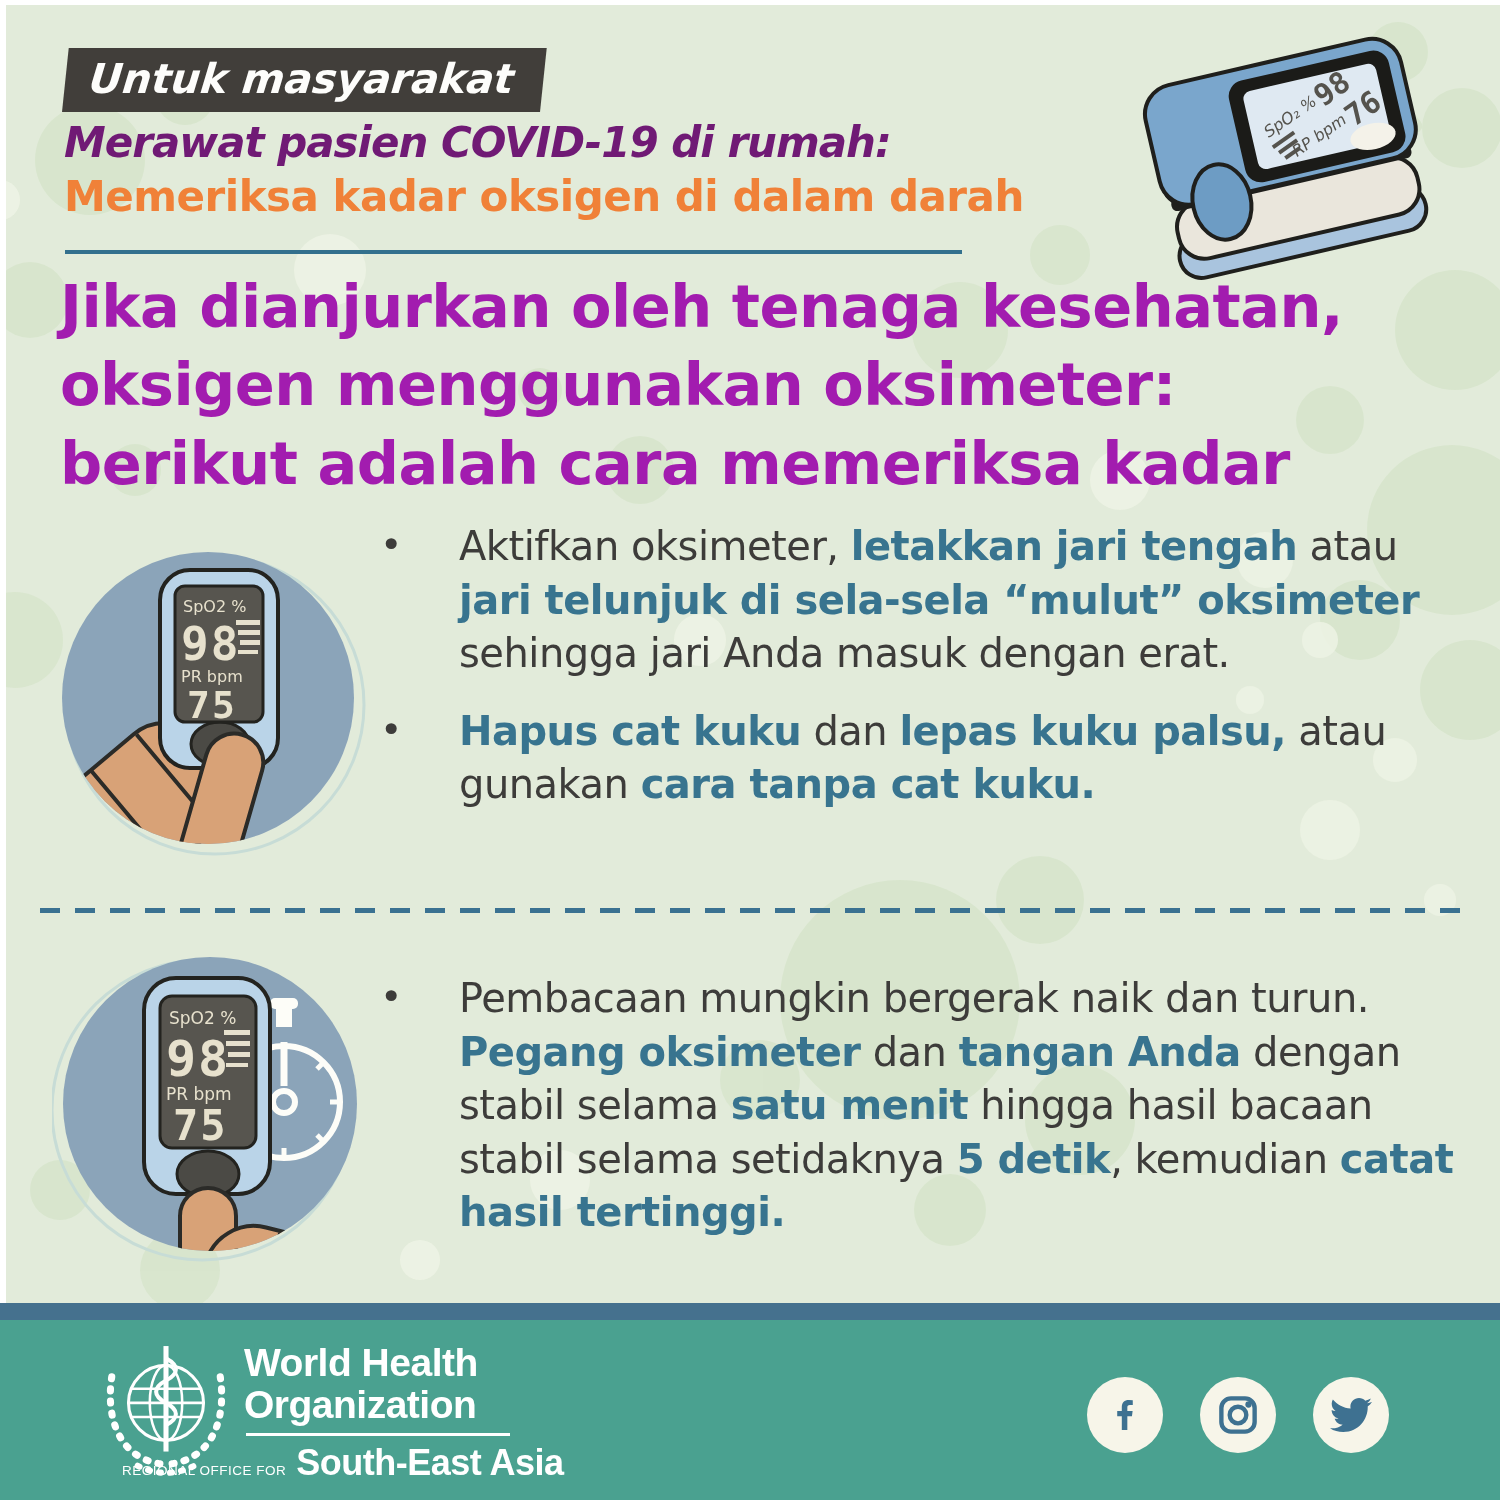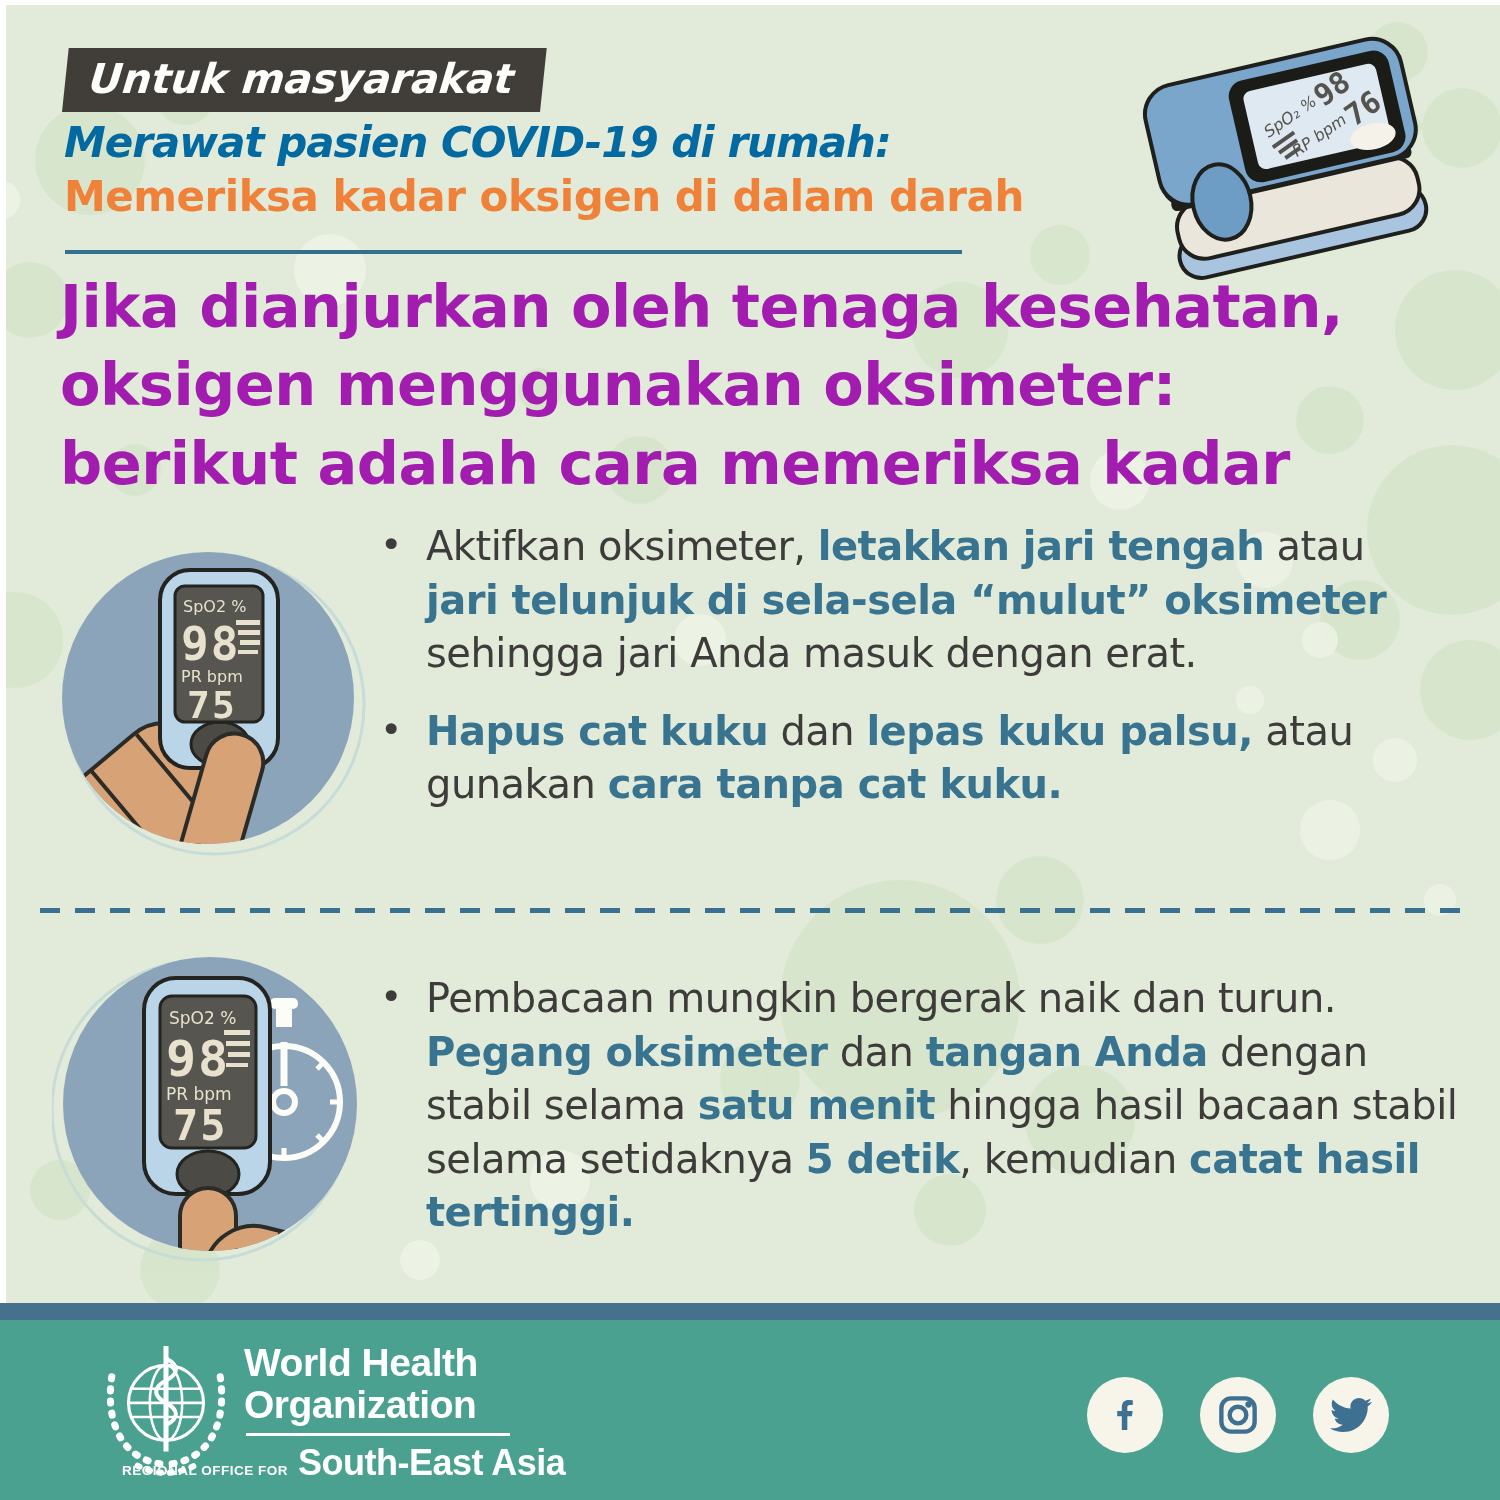--- a/index.html
+++ b/index.html
@@ -17,21 +17,21 @@
   .badge{
     position:absolute;left:62px;top:48px;
     background:#413e3a;color:#fdfdfb;
     font-style:italic;font-weight:bold;font-size:41px;
     padding:7px 30px 9px 24px;
     transform:skewX(-6deg);transform-origin:bottom left;
   }
   .badge span{display:inline-block;}
   .subtitle{
     position:absolute;left:64px;top:118px;
-    color:#0369a1;font-style:italic;font-weight:bold;font-size:42px;
+    color:#701a75;font-style:italic;font-weight:bold;font-size:42px;
     letter-spacing:-1px;
   }
   .highlight{
     position:absolute;left:64px;top:172px;
     color:#f08138;font-weight:bold;font-size:42px;
     letter-spacing:-0.5px;
   }
   .top-rule{
     position:absolute;left:65px;top:250px;width:897px;height:4px;background:#33708d;
   }
@@ -44,37 +44,37 @@
     letter-spacing:-0.5px;
   }
 
   
   .circle-art-1{position:absolute;left:56px;top:546px;}
   .circle-art-2{position:absolute;left:52px;top:950px;}
   .bullets-1{position:absolute;left:380px;top:520px;width:1060px;}
   .bullets-2{position:absolute;left:380px;top:972px;width:1105px;}
   .bullet{display:flex;margin-bottom:24px;}
   .bullet .dot{width:46px;flex:0 0 46px;font-size:38px;color:#3d3c3a;line-height:1.34;}
-  .bullet .bullet-text{flex:1;font-size:40px;line-height:1.34;color:#3d3c3a;letter-spacing:-0.5px;}
+  .bullet .bullet-text{flex:1;font-size:40px;line-height:1.34;color:#3d3c3a;letter-spacing:-0.5px;margin-left:33px;}
   .bullet .bullet-text .em{color:#38748f;font-weight:bold;}
 
   .dashed-rule{
     position:absolute;left:40px;top:908px;width:1424px;height:5px;
     background:repeating-linear-gradient(90deg,#3a7191 0 20px,transparent 20px 35px);
   }
 
   
   .footer-stripe{position:absolute;left:0;top:1303px;width:1500px;height:17px;background:#45718e;}
   .footer{position:absolute;left:0;top:1320px;width:1500px;height:180px;background:#4aa190;}
   .who-block{position:absolute;left:102px;top:1342px;display:flex;align-items:center;}
   .who-text{margin-left:14px;color:#ffffff;font-family:"Liberation Sans",sans-serif;}
   .who-text .l1,.who-text .l2{font-weight:bold;font-size:39px;line-height:1.06;letter-spacing:-0.5px;}
   .who-rule{width:264px;height:3px;background:#ffffff;margin:8px 0 6px 2px;}
   .who-row{display:flex;align-items:baseline;margin-left:-122px;}
-  .who-small{font-size:13.5px;font-weight:bold;letter-spacing:0.5px;margin-right:10px;}
+  .who-small{font-size:13.5px;font-weight:normal;letter-spacing:0.5px;margin-right:10px;}
   .who-region{font-weight:bold;font-size:36px;letter-spacing:-0.5px;}
 
   .social{position:absolute;top:1377px;left:1087px;display:flex;gap:37px;}
   .social .s-circle{
     width:76px;height:76px;border-radius:50%;background:#f7f5e9;
     display:flex;align-items:center;justify-content:center;cursor:pointer;
   }
 
   
   .seg{font-family:"DejaVu Sans Mono","Liberation Mono",monospace;font-weight:bold;}

